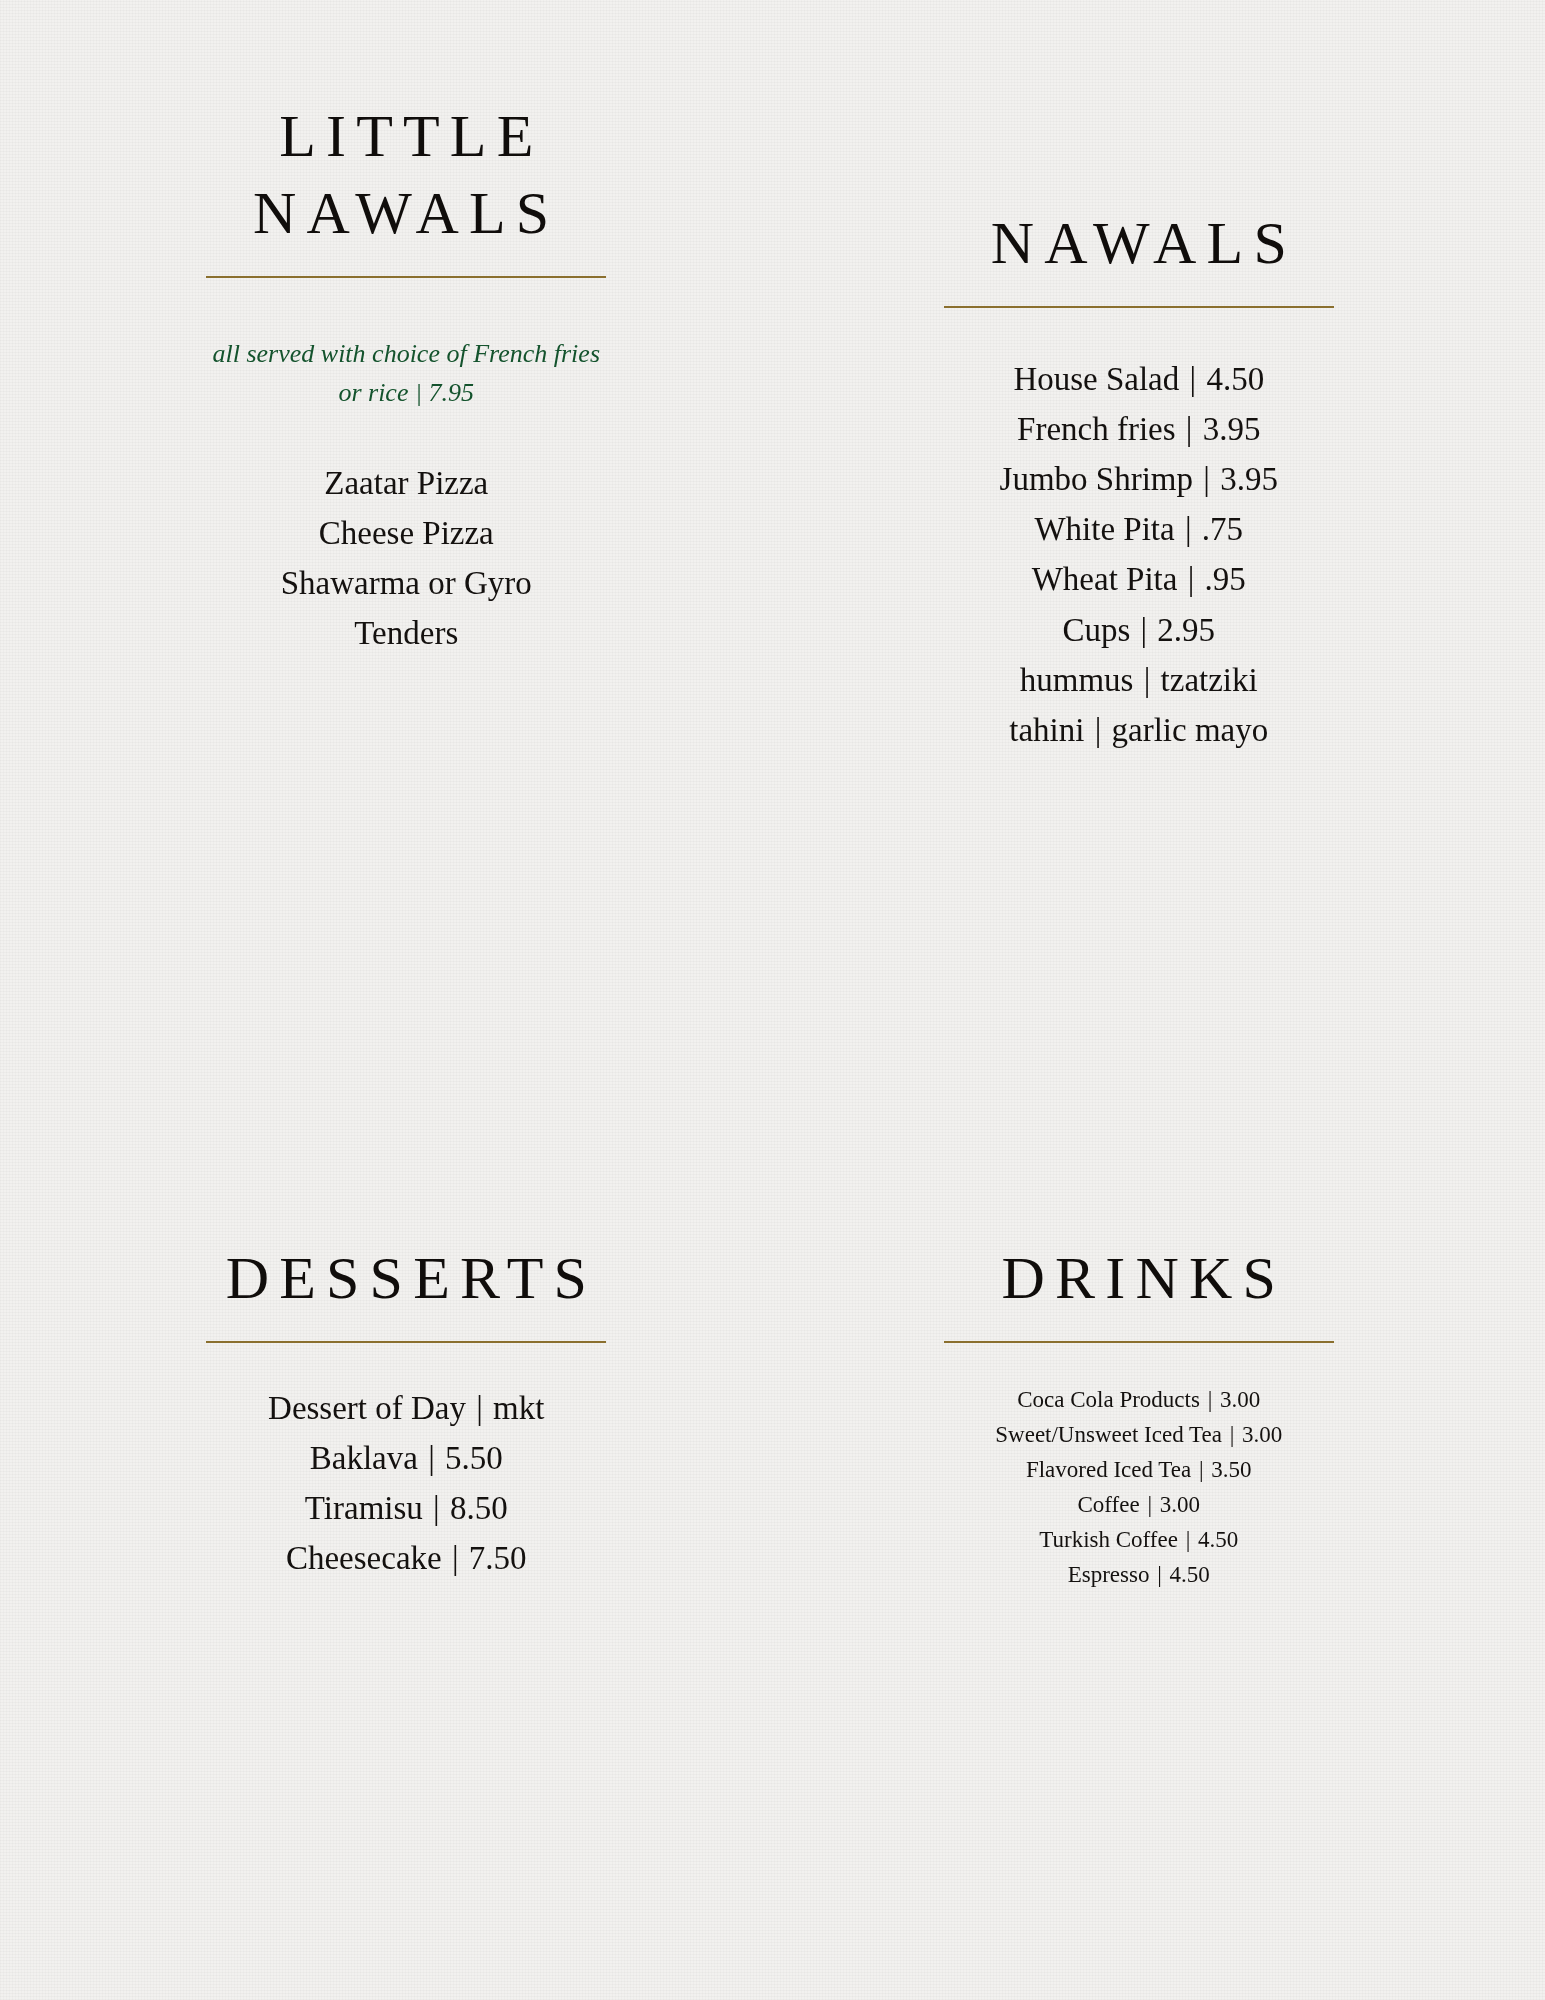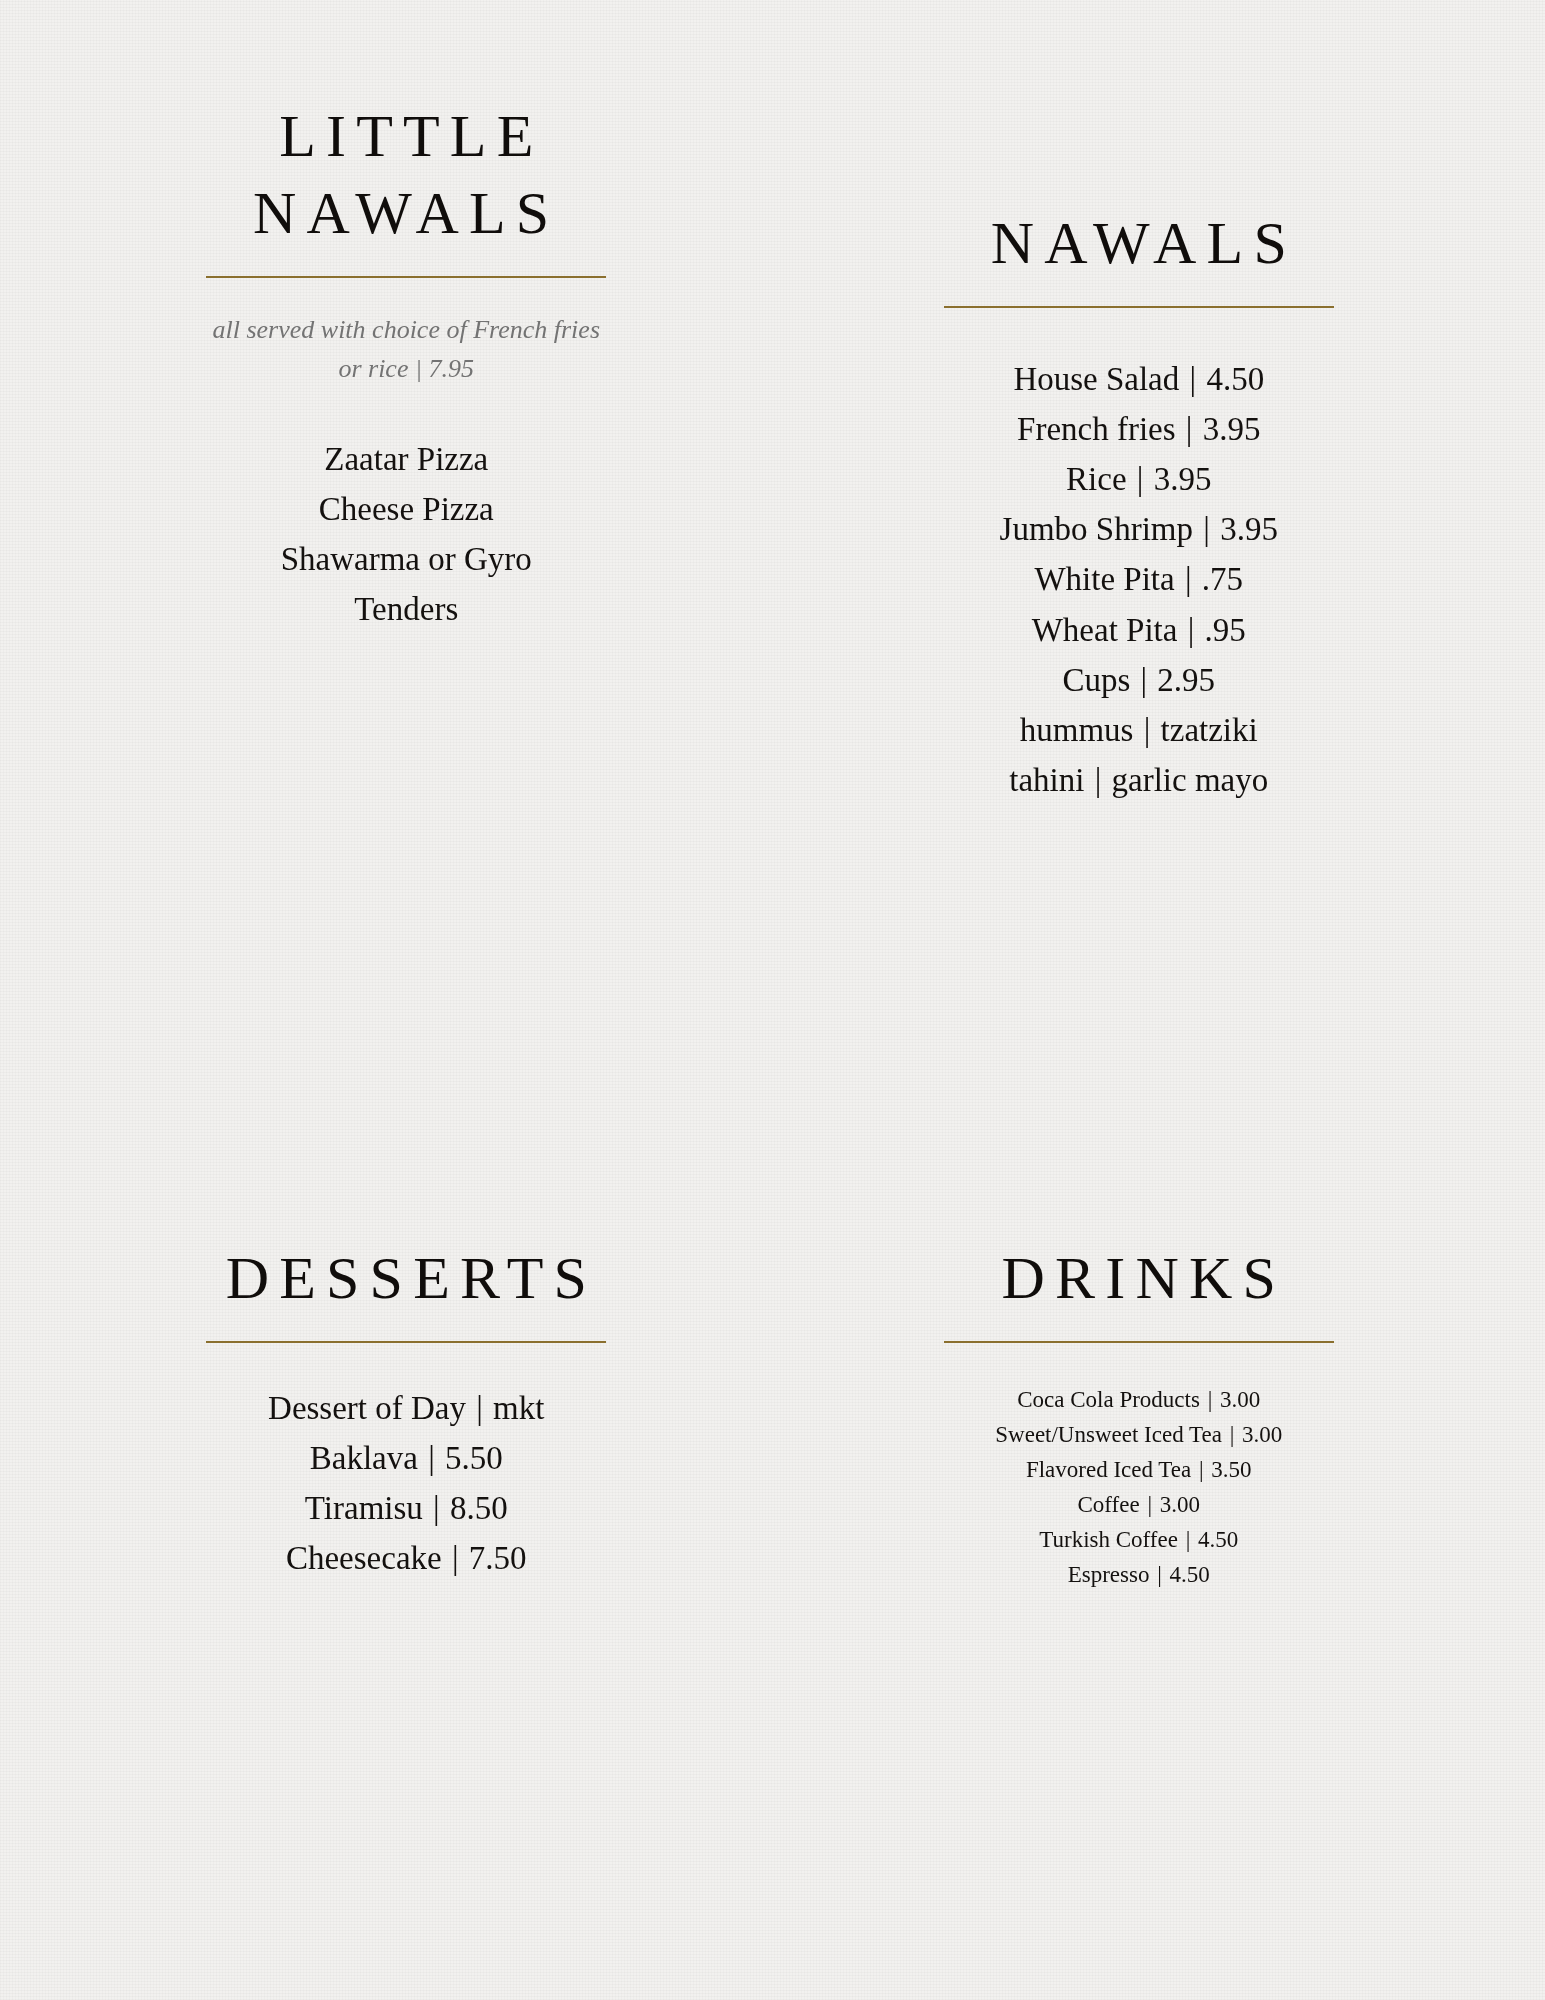--- a/index.html
+++ b/index.html
@@ -68,24 +68,24 @@
     background: #8a6f2e;
     margin: 24px auto 0 auto;
     width: 400px;
   }
   .sec-sides .rule { width: 390px; }
   .sec-desserts .rule { width: 400px; }
   .sec-drinks .rule { width: 390px; }
 
   .note {
     font-style: italic;
-    color: #737373;
+    color: #14532d;
     font-size: 26px;
     line-height: 1.5;
-    margin: 32px auto 0 auto;
+    margin: 56px auto 0 auto;
     width: 400px;
   }
   .items {
     list-style: none;
     margin: 46px 0 0 0;
     padding: 0;
     font-size: 33px;
     line-height: 1.52;
   }
   .items.tight { margin-top: 40px; }
@@ -123,21 +123,20 @@
     </div>
   </div>
 
   <div class="section sec-sides">
     <div class="section-inner">
       <h2 class="section-title">NAWALS</h2>
       <div class="rule"></div>
       <ul class="items">
           <li><span>House Salad</span><span class="sep"> | </span><span>4.50</span></li>
           <li><span>French fries</span><span class="sep"> | </span><span>3.95</span></li>
-          <li><span>Rice</span><span class="sep"> | </span><span>3.95</span></li>
           <li><span>Jumbo Shrimp</span><span class="sep"> | </span><span>3.95</span></li>
           <li><span>White Pita</span><span class="sep"> | </span><span>.75</span></li>
           <li><span>Wheat Pita</span><span class="sep"> | </span><span>.95</span></li>
           <li><span>Cups</span><span class="sep"> | </span><span>2.95</span></li>
           <li><span>hummus</span><span class="sep"> | </span><span>tzatziki</span></li>
           <li><span>tahini</span><span class="sep"> | </span><span>garlic mayo</span></li>
         </ul>
     </div>
   </div>
 

